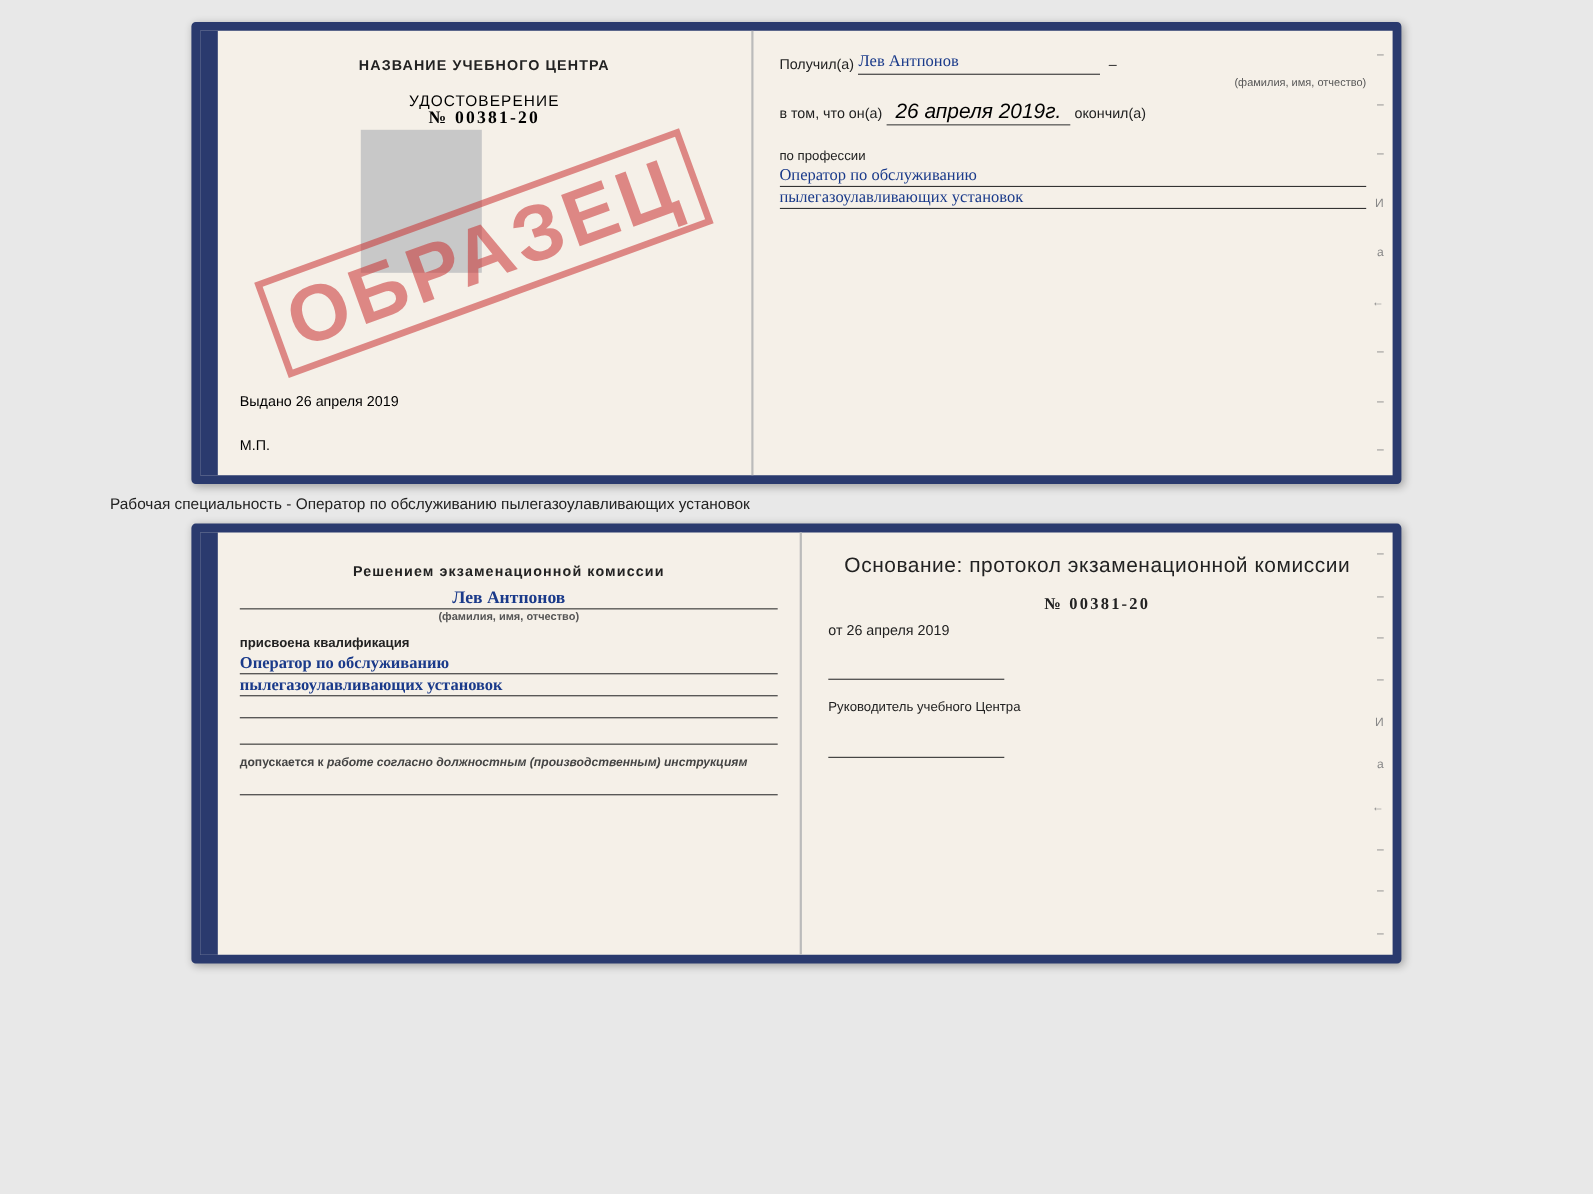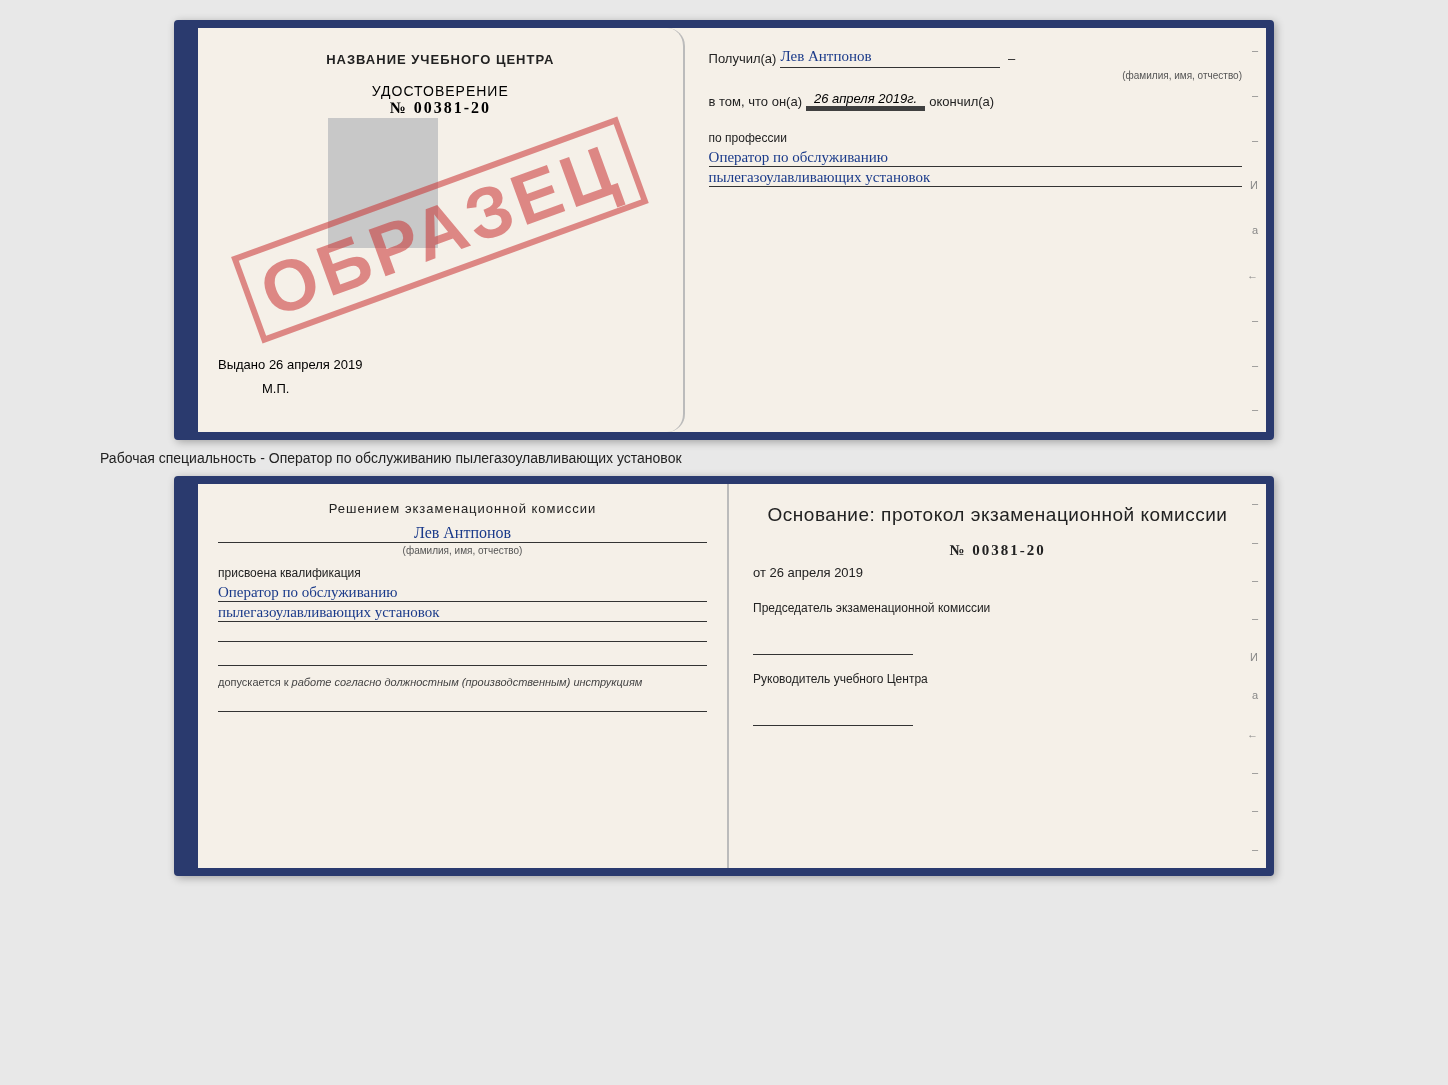--- a/index.html
+++ b/index.html
@@ -40,21 +40,20 @@
       background: #2a3a6e;
       flex-shrink: 0;
     }
 
     .cert-left {
       flex: 1;
       padding: 24px 20px 20px 20px;
       border-right: 2px solid #bbb;
       position: relative;
       min-height: 400px;
-      border-radius: 18px;
     }
 
     .cert-right {
       flex: 1.2;
       padding: 20px 24px 20px 24px;
       position: relative;
     }
 
     
     .left-title {
@@ -105,25 +104,24 @@
       font-size: 13px;
       font-family: Arial, sans-serif;
     }
 
     .issued-date .date-value {
       font-size: 13px;
     }
 
     .mp-label {
       position: absolute;
-      bottom: 36px;
+      bottom: 20px;
       left: 20px;
       font-size: 13px;
       font-family: Arial, sans-serif;
-      margin-left: 44px;
     }
 
     
     .obrazec-stamp {
       position: absolute;
       top: 50%;
       left: 50%;
       transform: translate(-50%, -50%) rotate(-20deg);
       font-size: 72px;
       font-weight: bold;
@@ -238,23 +236,24 @@
       background: #f5f0e8;
       border: 8px solid #2a3a6e;
       border-radius: 4px;
       position: relative;
       min-height: 400px;
       box-shadow: 2px 2px 8px rgba(0,0,0,0.3);
     }
 
     .bottom-left {
       flex: 1;
-      padding: 17px 20px 20px 20px;
+      padding: 28px 20px 20px 20px;
       border-right: 2px solid #bbb;
       position: relative;
+      font-weight: bold;
     }
 
     .bottom-right {
       flex: 1;
       padding: 20px 24px 20px 24px;
       position: relative;
     }
 
     .komissia-title {
       font-size: 13px;
@@ -404,21 +403,21 @@
 
       <div class="right-line" style="margin-bottom:2px;">
         <span class="label-text">Получил(а)</span>
         <span class="handwritten" style="min-width:220px; padding-bottom:2px;">Лев Антпонов</span>
         <span class="label-text">&nbsp;–</span>
       </div>
       <span class="sub-label" style="text-align:right; margin-left:80px; margin-bottom:10px;">(фамилия, имя, отчество)</span>
 
       <div class="right-line" style="margin-top:6px;">
         <span class="label-text">в том, что он(а)</span>
-        <span style="font-style:italic; font-size:13px; font-family:Arial,sans-serif; border-bottom:5px solid #404040; padding:0 8px;">26 апреля 2019г.</span>
+        <span style="font-style:italic; font-size:19px; font-family:Arial,sans-serif; border-bottom:1px solid #404040; padding:0 8px;">26 апреля 2019г.</span>
         <span class="label-text">окончил(а)</span>
       </div>
 
 
       <div style="margin-top:20px;">
         <p class="profession-label">по профессии</p>
         <span class="profession-value">Оператор по обслуживанию</span>
         <span class="profession-value2">пылегазоулавливающих установок</span>
       </div>
 
@@ -466,21 +465,20 @@
       <div class="protocol-number">
         <span>№ 00381-20</span>
       </div>
 
       <div class="protocol-date">
         <span>от</span>
         <span>26 апреля 2019</span>
       </div>
 
       <div class="signature-block">
-        <p class="sig-label">Председатель экзаменационной комиссии</p>
         <span class="sig-line"></span>
       </div>
 
       <div class="signature-block">
         <p class="sig-label">Руководитель учебного Центра</p>
         <span class="sig-line"></span>
       </div>
 
       <div class="side-marks">
         <span>–</span>

